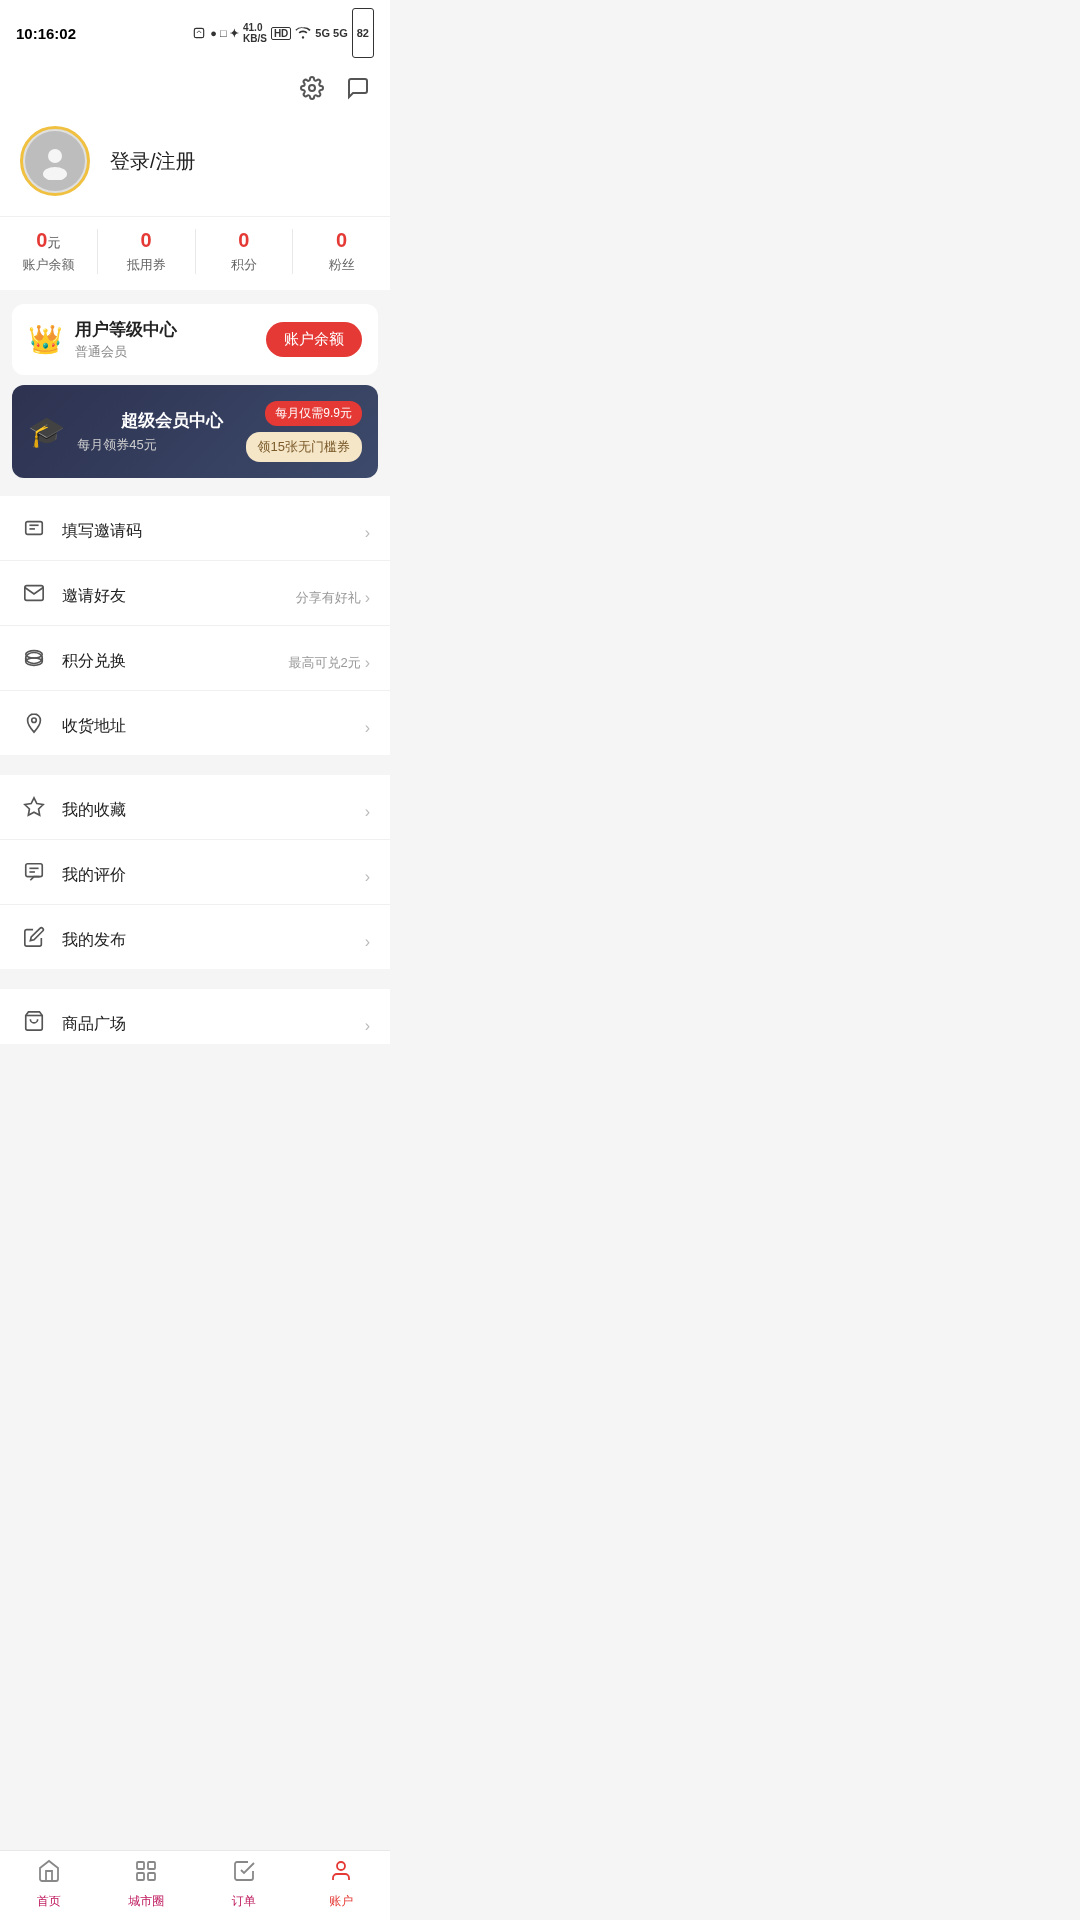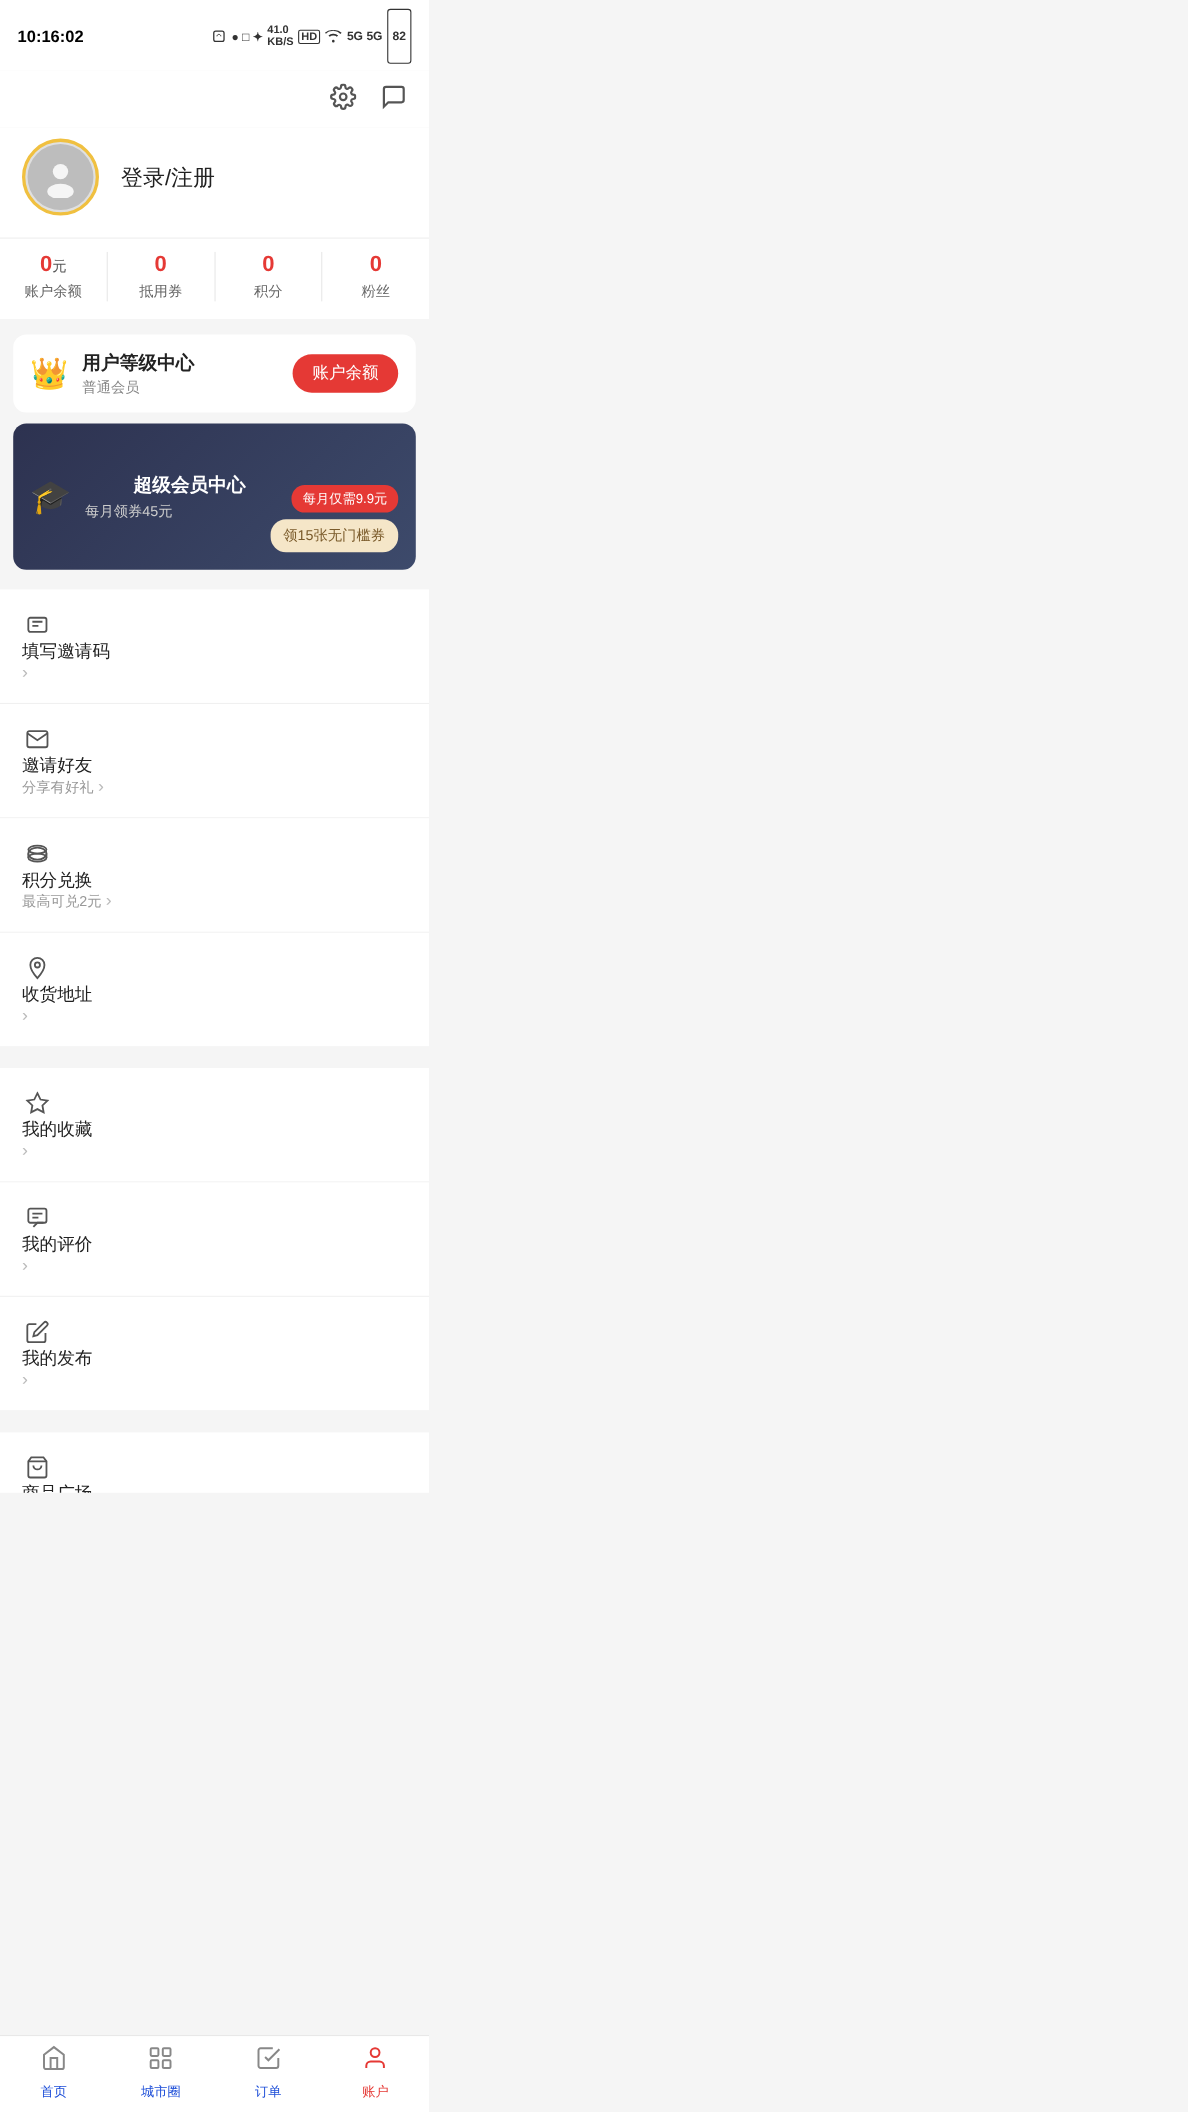--- a/index.html
+++ b/index.html
@@ -134,21 +134,21 @@
       display: flex;
       align-items: center;
       justify-content: space-between;
       position: relative;
       overflow: visible;
     }
     .super-left { display: flex; align-items: center; gap: 12px; }
     .grad-icon { font-size: 30px; }
     .super-text .super-title { font-size: 17px; font-weight: 600; color: #fff; margin-left: 44px; }
     .super-text .super-sub { font-size: 13px; color: #ccc; margin-top: 4px; }
-    .super-right { display: flex; flex-direction: column; align-items: flex-end; gap: 6px; margin-top: 40px; }
+    .super-right { display: flex; flex-direction: column; align-items: flex-end; gap: 6px; }
     .price-tag {
       background: #e53935;
       color: #fff;
       font-size: 12px;
       padding: 4px 10px;
       border-radius: 12px;
       font-weight: 500;
     }
     .coupon-btn {
       background: #f5e6c8;
@@ -161,26 +161,25 @@
       cursor: pointer;
     }
 
     
     .menu-section {
       background: #fff;
       margin: 10px 0 0;
     }
     .menu-item {
       display: flex;
-      align-items: flex-start;
+      align-items: flex-end;
       padding: 18px 20px;
       border-bottom: 1px solid #f0f0f0;
       cursor: pointer;
       background: #fff;
-      flex-direction: column;
     }
     .menu-item:last-child { border-bottom: none; }
     .menu-icon {
       width: 28px; height: 28px;
       display: flex; align-items: center; justify-content: center;
       font-size: 20px;
       color: #555;
       margin-right: 14px;
       flex-shrink: 0;
     }
@@ -209,21 +208,21 @@
       justify-content: space-around;
       padding: 8px 0 10px;
     }
     .nav-item {
       display: flex; flex-direction: column; align-items: center; gap: 4px;
       flex: 1;
       cursor: pointer;
     }
     .nav-icon { font-size: 22px; color: #888; }
     .nav-icon.active { color: #e53935; }
-    .nav-label { font-size: 12px; color: #1d4ed8; }
+    .nav-label { font-size: 12px; color: #be185d; }
     .nav-label.active { color: #e53935; }
 
     .spacer { height: 80px; }
   </style>
 </head>
 <body>
 
 <div class="status-bar">
   <span class="status-time">10:16:02</span>
   <div class="status-icons">

